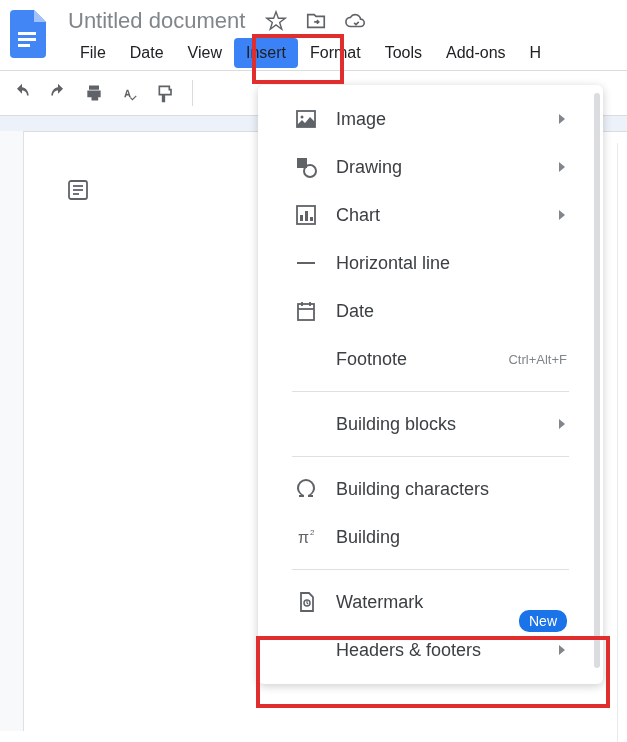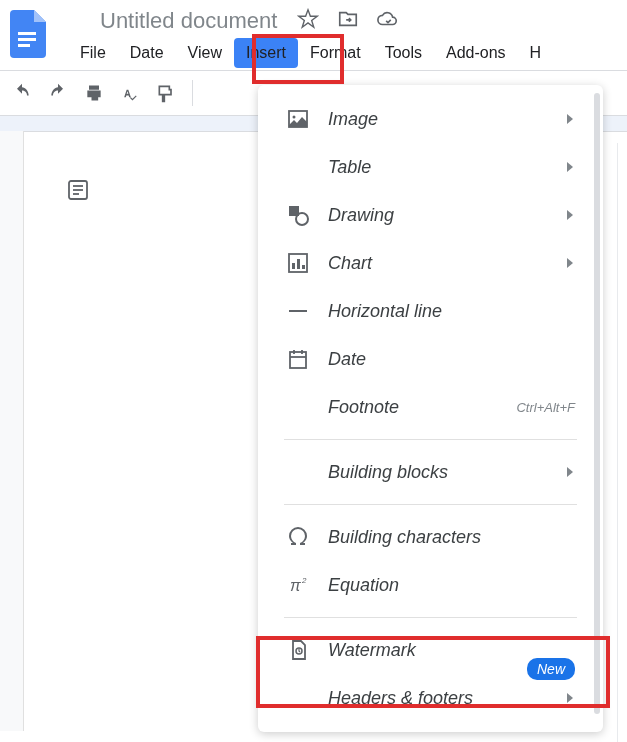--- a/index.html
+++ b/index.html
@@ -2,21 +2,21 @@
 <html><head>
 <meta charset="utf-8">
 <style>
   * { box-sizing: border-box; margin: 0; padding: 0; font-family: 'Google Sans', Arial, sans-serif; }
   body { background: #fff; width: 627px; height: 742px; overflow: hidden; position: relative; }
   
   .header { display: flex; padding: 8px 0 0 8px; }
   .logo { width: 48px; height: 48px; margin-right: 12px; margin-top: 2px; }
   .logo-svg { width: 40px; height: 48px; }
   .header-right { flex: 1; }
-  .title-row { display: flex; gap: 20px; margin-bottom: 4px; margin-left: 32px; }
+  .title-row { display: flex; align-items: center; gap: 20px; margin-bottom: 4px; }
   .doc-title { font-size: 22px; color: #80868b; font-weight: 400; }
   .title-icons { display: flex; gap: 18px; }
   .title-icon { width: 22px; height: 22px; fill: #5f6368; }
   
   .menubar { display: flex; gap: 0; }
   .menu-item { padding: 6px 12px; font-size: 16px; color: #202124; cursor: pointer; border-radius: 4px; }
   .menu-item.active { background: #3b82f6; }
   
   .red-box-insert { position: absolute; left: 252px; top: 34px; width: 92px; height: 50px; border: 4px solid #e02d2d; z-index: 100; pointer-events: none; }
   .red-box-watermark { position: absolute; left: 256px; top: 636px; width: 354px; height: 72px; border: 4px solid #e02d2d; z-index: 100; pointer-events: none; }
@@ -27,21 +27,21 @@
   .tb-icon { width: 20px; height: 20px; fill: #5f6368; }
   .tb-sep { width: 1px; height: 26px; background: #dadce0; }
   
   .ruler-area { height: 16px; background: #edf2fa; border-top: 1px solid #dadce0; }
   
   .doc-area { display: flex; height: 600px; }
   .left-margin { width: 24px; background: #f8f9fa; border-right: 1px solid #e0e0e0; }
   .page { flex: 1; background: #fff; padding: 30px; border-top: 1px solid #dadce0; }
   .outline-icon { width: 24px; height: 24px; fill: #5f6368; margin: 16px 0 0 12px; }
   
-  .dropdown { position: absolute; left: 258px; top: 85px; width: 345px; background: #fff; box-shadow: 0 2px 10px rgba(0,0,0,0.2); border-radius: 6px; padding: 10px 8px; z-index: 50; font-style: italic; }
+  .dropdown { position: absolute; left: 258px; top: 85px; width: 345px; background: #fff; box-shadow: 0 2px 10px rgba(0,0,0,0.2); border-radius: 6px; padding: 10px 16px; z-index: 50; }
   .dropdown-scroll { width: 6px; height: 96%; background: #dadce0; border-radius: 3px; position: absolute; right: 3px; top: 8px; }
   .dd-item { display: flex; align-items: center; height: 48px; padding: 0 20px; cursor: pointer; position: relative; }
   .dd-icon { width: 24px; height: 24px; margin-right: 18px; fill: #5f6368; flex-shrink: 0; }
   .dd-icon-blank { width: 24px; margin-right: 18px; }
   .dd-label { font-size: 18px; color: #3c4043; flex: 1; }
   .dd-arrow { width: 0; height: 0; border-left: 6px solid #80868b; border-top: 5px solid transparent; border-bottom: 5px solid transparent; margin-right: 2px; }
   .dd-shortcut { font-size: 13px; color: #80868b; }
   .dd-sep { height: 1px; background: #e0e0e0; margin: 8px 18px; }
   .dd-badge { background: #1a73e8; color: #fff; font-size: 14px; font-weight: 500; padding: 3px 10px; border-radius: 10px; margin-top: 37px; }
   
@@ -131,25 +131,20 @@
   <div class="dd-item">
     <svg class="dd-icon" viewBox="0 0 24 24">
         <rect x="3" y="4" width="18" height="16" fill="none" stroke="#5f6368" stroke-width="1.8"></rect>
         <circle cx="8" cy="10" r="1.5" fill="#5f6368"></circle>
         <path d="M3 18l5-5 3 3 5-6 5 5v5H3z" fill="#5f6368"></path>
       </svg>
     <span class="dd-label">Image</span>
     <span class="dd-arrow"></span>
   </div>
 
-  <div class="dd-item">
-    <span class="dd-icon-blank"></span>
-    <span class="dd-label">Table</span>
-    <span class="dd-arrow"></span>
-  </div>
 
   <div class="dd-item">
     <svg class="dd-icon" viewBox="0 0 24 24">
         <rect x="3" y="3" width="10" height="10" fill="#5f6368"></rect>
         <circle cx="16" cy="16" r="6" fill="none" stroke="#5f6368" stroke-width="2"></circle>
       </svg>
     <span class="dd-label">Drawing</span>
     <span class="dd-arrow"></span>
   </div>
 
@@ -202,21 +197,21 @@
         <path d="M5 20h5v-2c-3-1-5-4-5-7a7 7 0 0114 0c0 3-2 6-5 7v2h5v-2h-2c3-2 4-5 4-7a9 9 0 00-18 0c0 2 1 5 4 7H5z" fill="#5f6368"></path>
       </svg>
     <span class="dd-label">Building characters</span>
   </div>
 
   <div class="dd-item">
     <svg class="dd-icon" viewBox="0 0 24 24">
         <text x="4" y="18" font-size="16" fill="#5f6368" font-family="Georgia">π</text>
         <text x="16" y="10" font-size="8" fill="#5f6368">2</text>
       </svg>
-    <span class="dd-label">Equation</span>
+    <span class="dd-label">Building</span>
   </div>
 
   <div class="dd-sep"></div>
 
   <div class="dd-item">
     <svg class="dd-icon" viewBox="0 0 24 24">
         <path d="M7 3h8l4 4v14H7z" fill="none" stroke="#5f6368" stroke-width="1.8"></path>
         <circle cx="13" cy="13" r="3" fill="none" stroke="#5f6368" stroke-width="1.5"></circle>
         <path d="M13 11v2l1 1" stroke="#5f6368" stroke-width="1.2" fill="none"></path>
       </svg>

